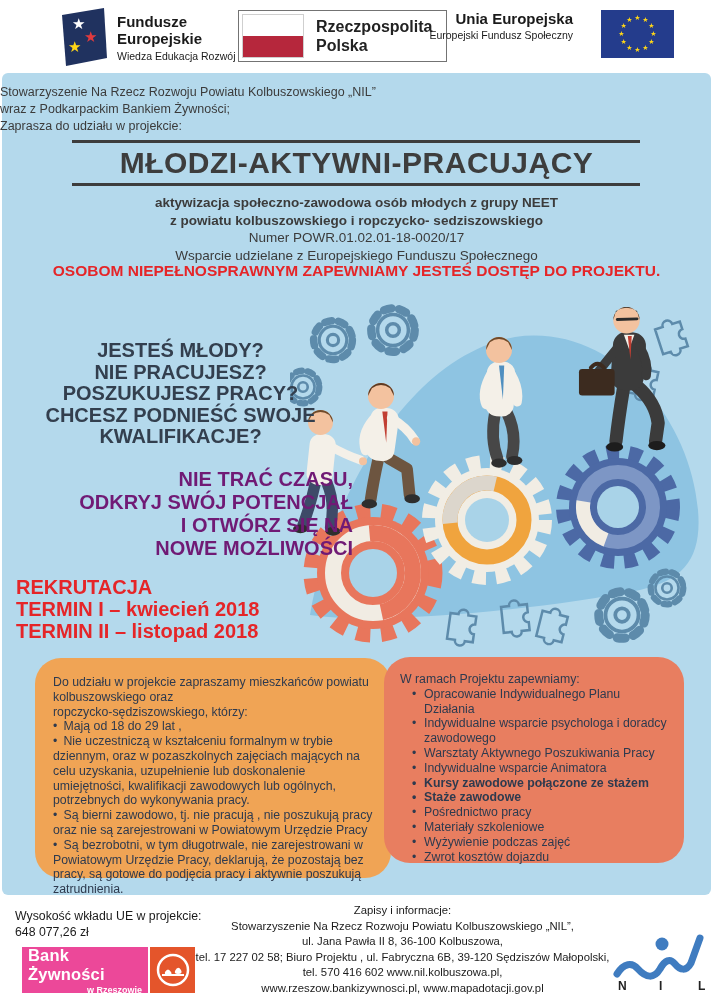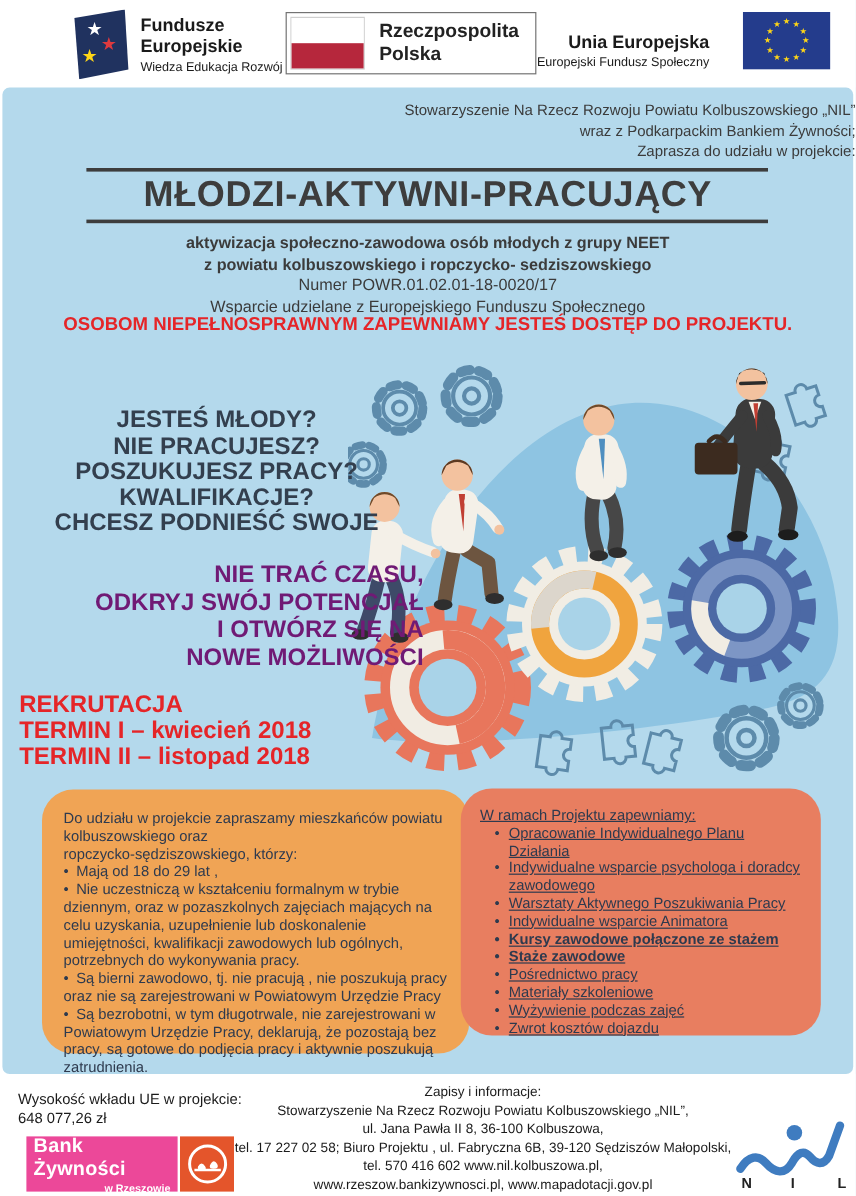--- a/index.html
+++ b/index.html
@@ -9,46 +9,46 @@
   
   .logo-band{position:absolute;left:0;top:0;width:713px;height:73px;background:#fff;}
   .fe-logo{position:absolute;left:60px;top:8px;display:flex;align-items:center;gap:9px;}
   .fe-text .l1{font-size:15px;font-weight:700;color:#1a1a1a;line-height:17px;}
   .fe-text .l3{font-size:10.5px;color:#1a1a1a;margin-top:3px;}
   .pl-logo{position:absolute;left:238px;top:10px;display:flex;align-items:center;gap:12px;border:1px solid #737373;padding:3px 14px 3px 3px;}
   .pl-flag{width:62px;height:44px;border:1px solid #cfcfcf;box-sizing:border-box;}
   .pl-flag .w{height:50%;background:#fff;}
   .pl-flag .r{height:50%;background:#b6273c;}
   .pl-text{font-size:16px;font-weight:700;color:#222;line-height:19px;}
-  .eu-logo{position:absolute;left:436px;top:10px;display:flex;align-items:flex-end;gap:28px;}
+  .eu-logo{position:absolute;left:418px;top:10px;display:flex;align-items:flex-start;gap:28px;}
   .eu-text{width:155px;text-align:right;}
   .eu-text .l1{font-size:15px;font-weight:700;color:#1a1a1a;}
   .eu-text .l2{font-size:10.5px;color:#1a1a1a;margin-top:2px;}
 
   
   .blue{position:absolute;left:2px;top:73px;width:709px;height:822px;background:#b4d9ec;border-radius:6px;}
 
-  .intro{position:absolute;left:0;top:84px;width:713px;text-align:right;font-size:12.5px;color:#3b3b3b;line-height:17px;}
+  .intro{position:absolute;left:0;top:84px;width:713px;text-align:left;font-size:12.5px;color:#3b3b3b;line-height:17px;}
   .rule{position:absolute;left:72px;width:568px;height:3px;background:#3d3d3d;}
   .rule.top{top:140px;} .rule.bottom{top:183px;}
   .title{position:absolute;left:0;top:146px;width:713px;text-align:center;font-size:30px;font-weight:700;letter-spacing:.5px;color:#3d3d3d;}
   .subtitle{position:absolute;left:0;top:194px;width:713px;text-align:center;color:#3b3b3b;font-size:13.5px;line-height:17.5px;}
   .subtitle .b{font-weight:700;}
   .banner{position:absolute;left:0;top:262px;width:713px;text-align:center;font-size:15.5px;font-weight:700;color:#e52528;}
 
   .questions{position:absolute;left:8px;top:340px;width:345px;text-align:center;font-size:20px;font-weight:800;color:#333f4e;line-height:21.5px;}
   .motivation{position:absolute;left:8px;top:468px;width:345px;text-align:right;font-size:20px;font-weight:800;color:#701a75;line-height:23px;}
   .recruitment{position:absolute;left:16px;top:576px;width:345px;text-align:left;font-size:20px;font-weight:800;color:#e52528;line-height:22px;}
 
   .illu{position:absolute;left:290px;top:295px;width:423px;height:362px;}
 
   
   .box{position:absolute;box-sizing:border-box;color:#2e3a4e;font-size:12.3px;line-height:14.8px;}
   .box-left{left:35px;top:658px;width:356px;height:220px;background:#f0a455;border-radius:26px;padding:17px 18px;}
-  .box-right{left:384px;top:657px;width:300px;height:206px;background:#e87e60;border-radius:26px;padding:15px 16px;text-decoration:underline;}
+  .box-right{left:384px;top:657px;width:300px;height:206px;background:#e87e60;border-radius:26px;padding:15px 16px;}
   .box ul{margin:0;padding:0;list-style:none;}
   .box-left li::before{content:"\2022\2002";}
   .box-left li{text-indent:0;}
   .box-right li{position:relative;padding-left:14px;}
   .box-right li::before{content:"\2022";position:absolute;left:2px;}
   .box-right ul{margin-left:10px;}
 
   
   .footer{position:absolute;left:0;top:895px;width:713px;height:102px;background:#fff;}
   .contrib{position:absolute;left:15px;top:13px;font-size:12.3px;color:#1b1b1b;line-height:16px;}
@@ -239,22 +239,22 @@
       <circle cx="14" cy="10" r="10" fill="#f3c29f"></circle>
       <path d="M4,10 A10,10 0 0 1 24,10 L22,3 Q14,-2 6,3 Z" fill="#33261a"></path>
       <line x1="7" y1="9.5" x2="22" y2="9" stroke="#2b2b2b" stroke-width="2.2"></line>
     </g>
   </svg>
 
   <div class="questions">
       <div>JESTEŚ MŁODY?</div>
       <div>NIE PRACUJESZ?</div>
       <div>POSZUKUJESZ PRACY?</div>
+      <div>CHCESZ PODNIEŚĆ SWOJE</div>
       <div>KWALIFIKACJE?</div>
-      <div>CHCESZ PODNIEŚĆ SWOJE</div>
     </div>
   <div class="motivation">
       <div>NIE TRAĆ CZASU,</div>
       <div>ODKRYJ SWÓJ POTENCJAŁ</div>
       <div>I OTWÓRZ SIĘ NA</div>
       <div>NOWE MOŻLIWOŚCI</div>
     </div>
   <div class="recruitment">
       <div>REKRUTACJA</div>
       <div>TERMIN I – kwiecień 2018</div>

